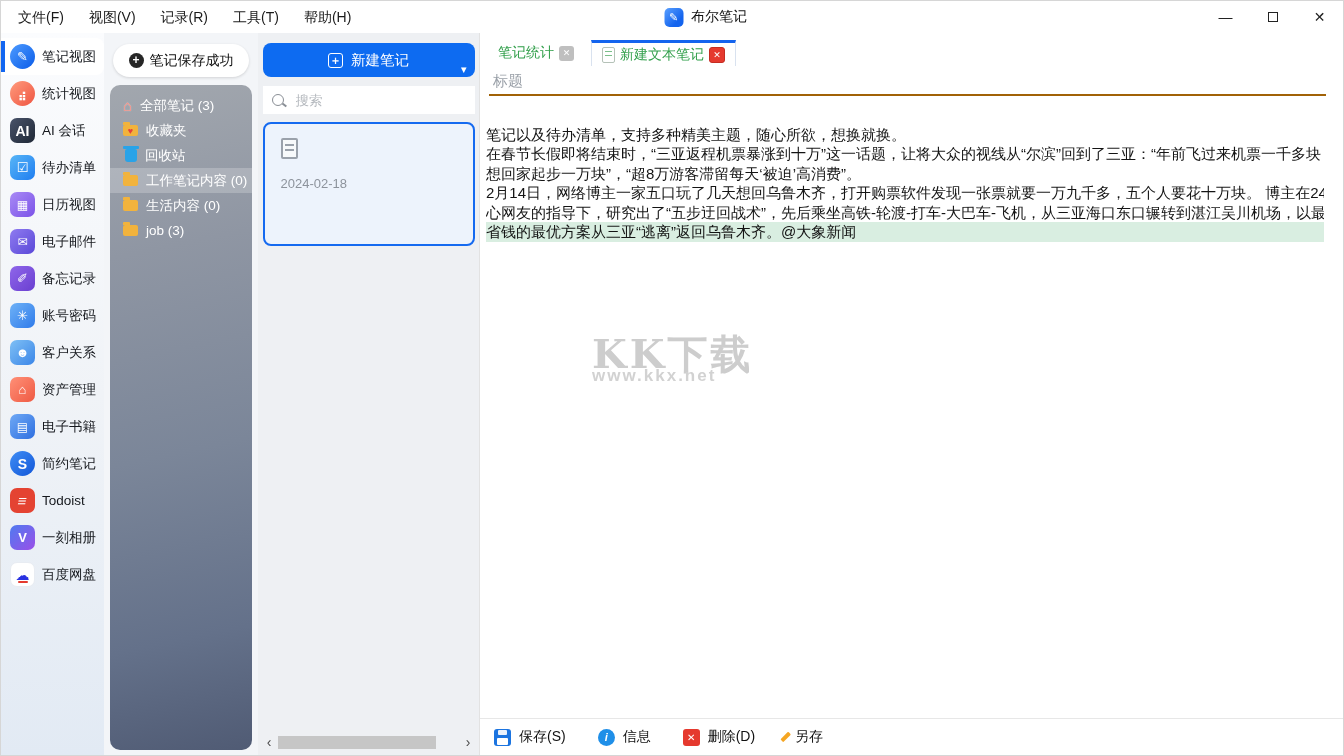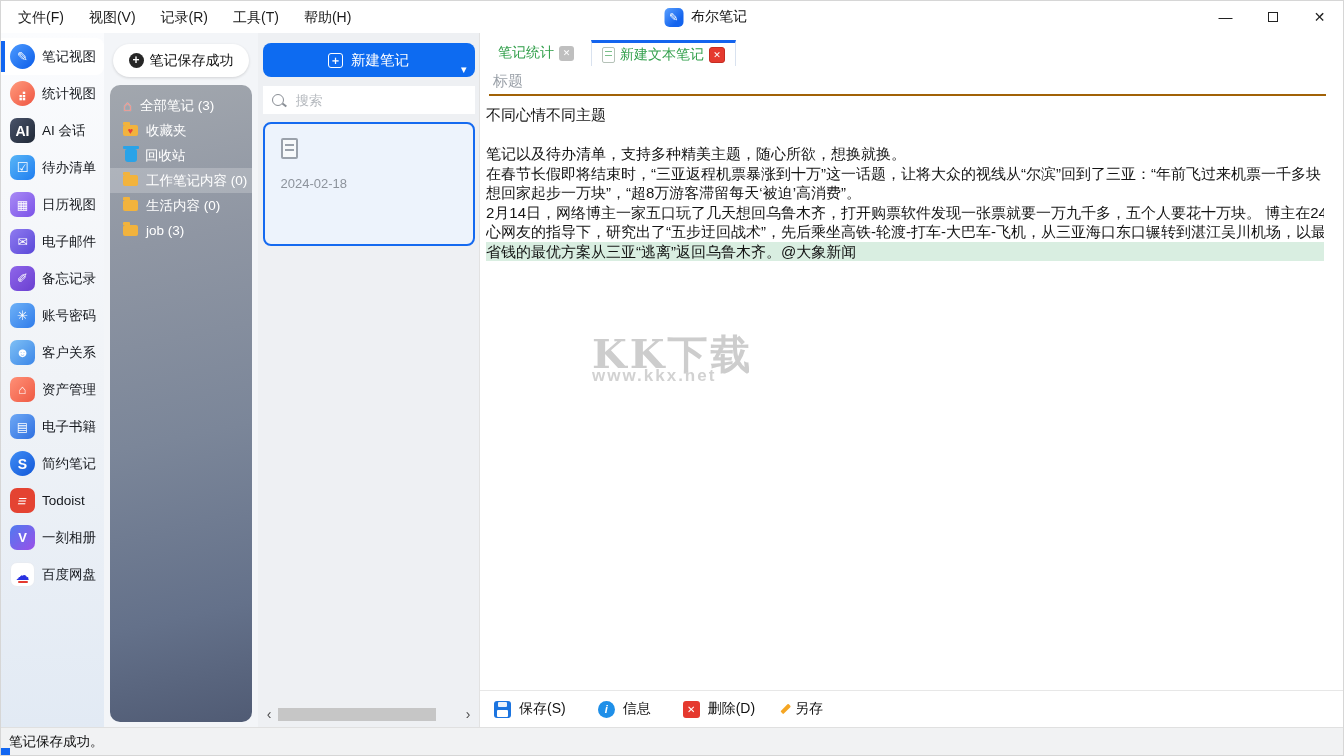--- a/index.html
+++ b/index.html
@@ -266,21 +266,20 @@
         <div class="tab active">
           <span class="tab-doc"></span>
           <span>新建文本笔记</span>
           <span class="close-r">✕</span>
         </div>
       </div>
       <div class="title-row">
         <input class="title-input" placeholder="标题" style="">
       </div>
       <div class="content">
-        <div class="cline">不同心情不同主题</div>
         <div class="cline"></div>
         <div class="cline">笔记以及待办清单，支持多种精美主题，随心所欲，想换就换。</div>
         <div class="cline">在春节长假即将结束时，“三亚返程机票暴涨到十万”这一话题，让将大众的视线从“尔滨”回到了三亚：“年前飞过来机票一千多块，年后</div>
         <div class="cline">想回家起步一万块”，“超8万游客滞留每天‘被迫’高消费”。</div>
         <div class="cline">2月14日，网络博主一家五口玩了几天想回乌鲁木齐，打开购票软件发现一张票就要一万九千多，五个人要花十万块。 博主在2470万热</div>
         <div class="cline">心网友的指导下，研究出了“五步迂回战术”，先后乘坐高铁-轮渡-打车-大巴车-飞机，从三亚海口东口辗转到湛江吴川机场，以最快最</div>
         <div class="cline hl">省钱的最优方案从三亚“逃离”返回乌鲁木齐。@大象新闻</div>
         <div class="watermark">
           <div class="wm1">KK下载</div>
           <div class="wm2">www.kkx.net</div>
@@ -303,18 +302,14 @@
           <span class="saveas-wrap">
             <span class="floppy"></span>
             <span class="pencil"></span>
           </span>
           <span>另存</span>
         </div>
       </div>
     </section>
   </div>
 
-  <div class="statusbar">
-    <span>笔记保存成功。</span>
-    <span class="corner-accent"></span>
-  </div>
 
 </div>
 
 </body></html>

